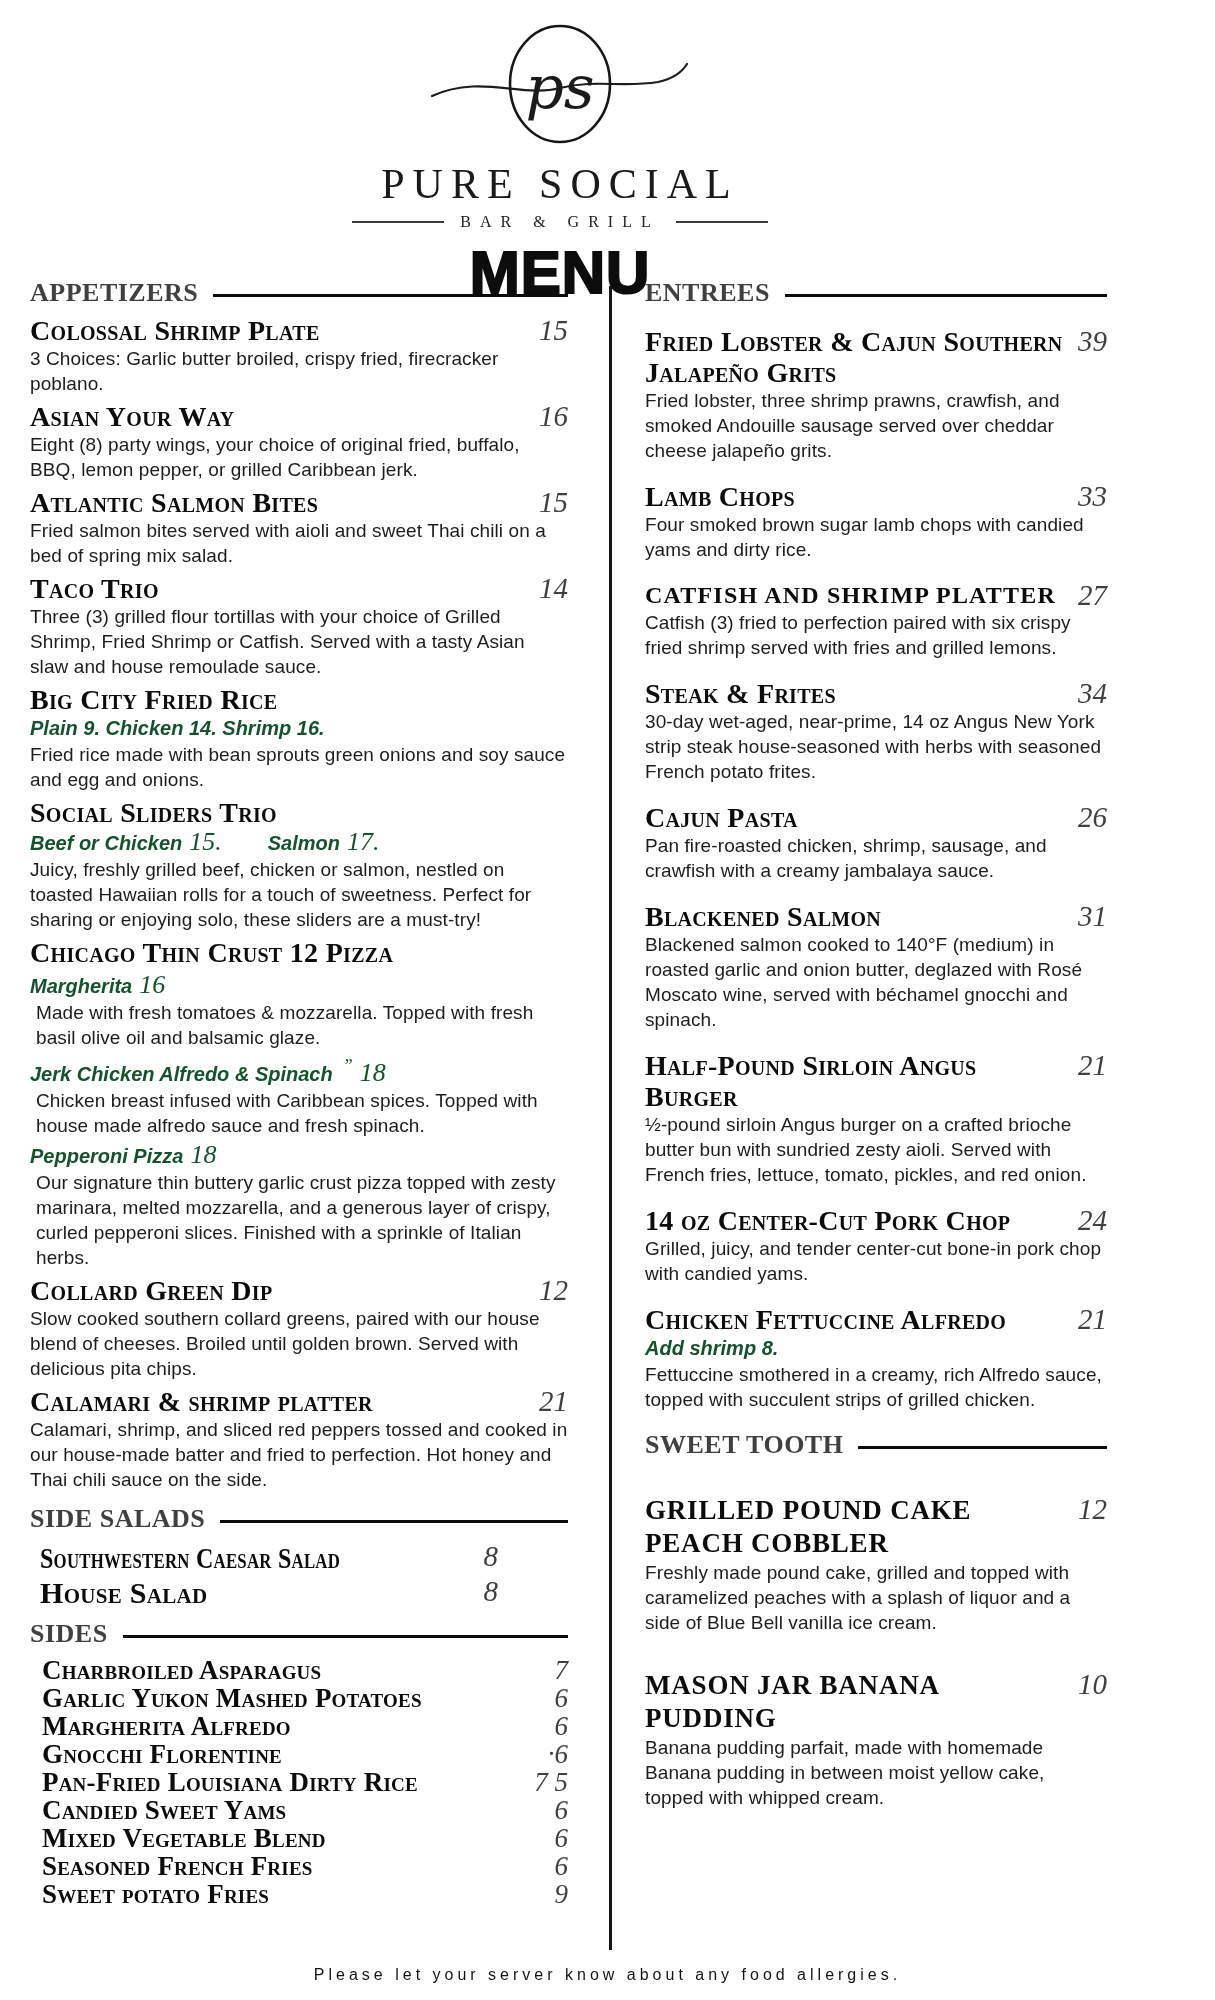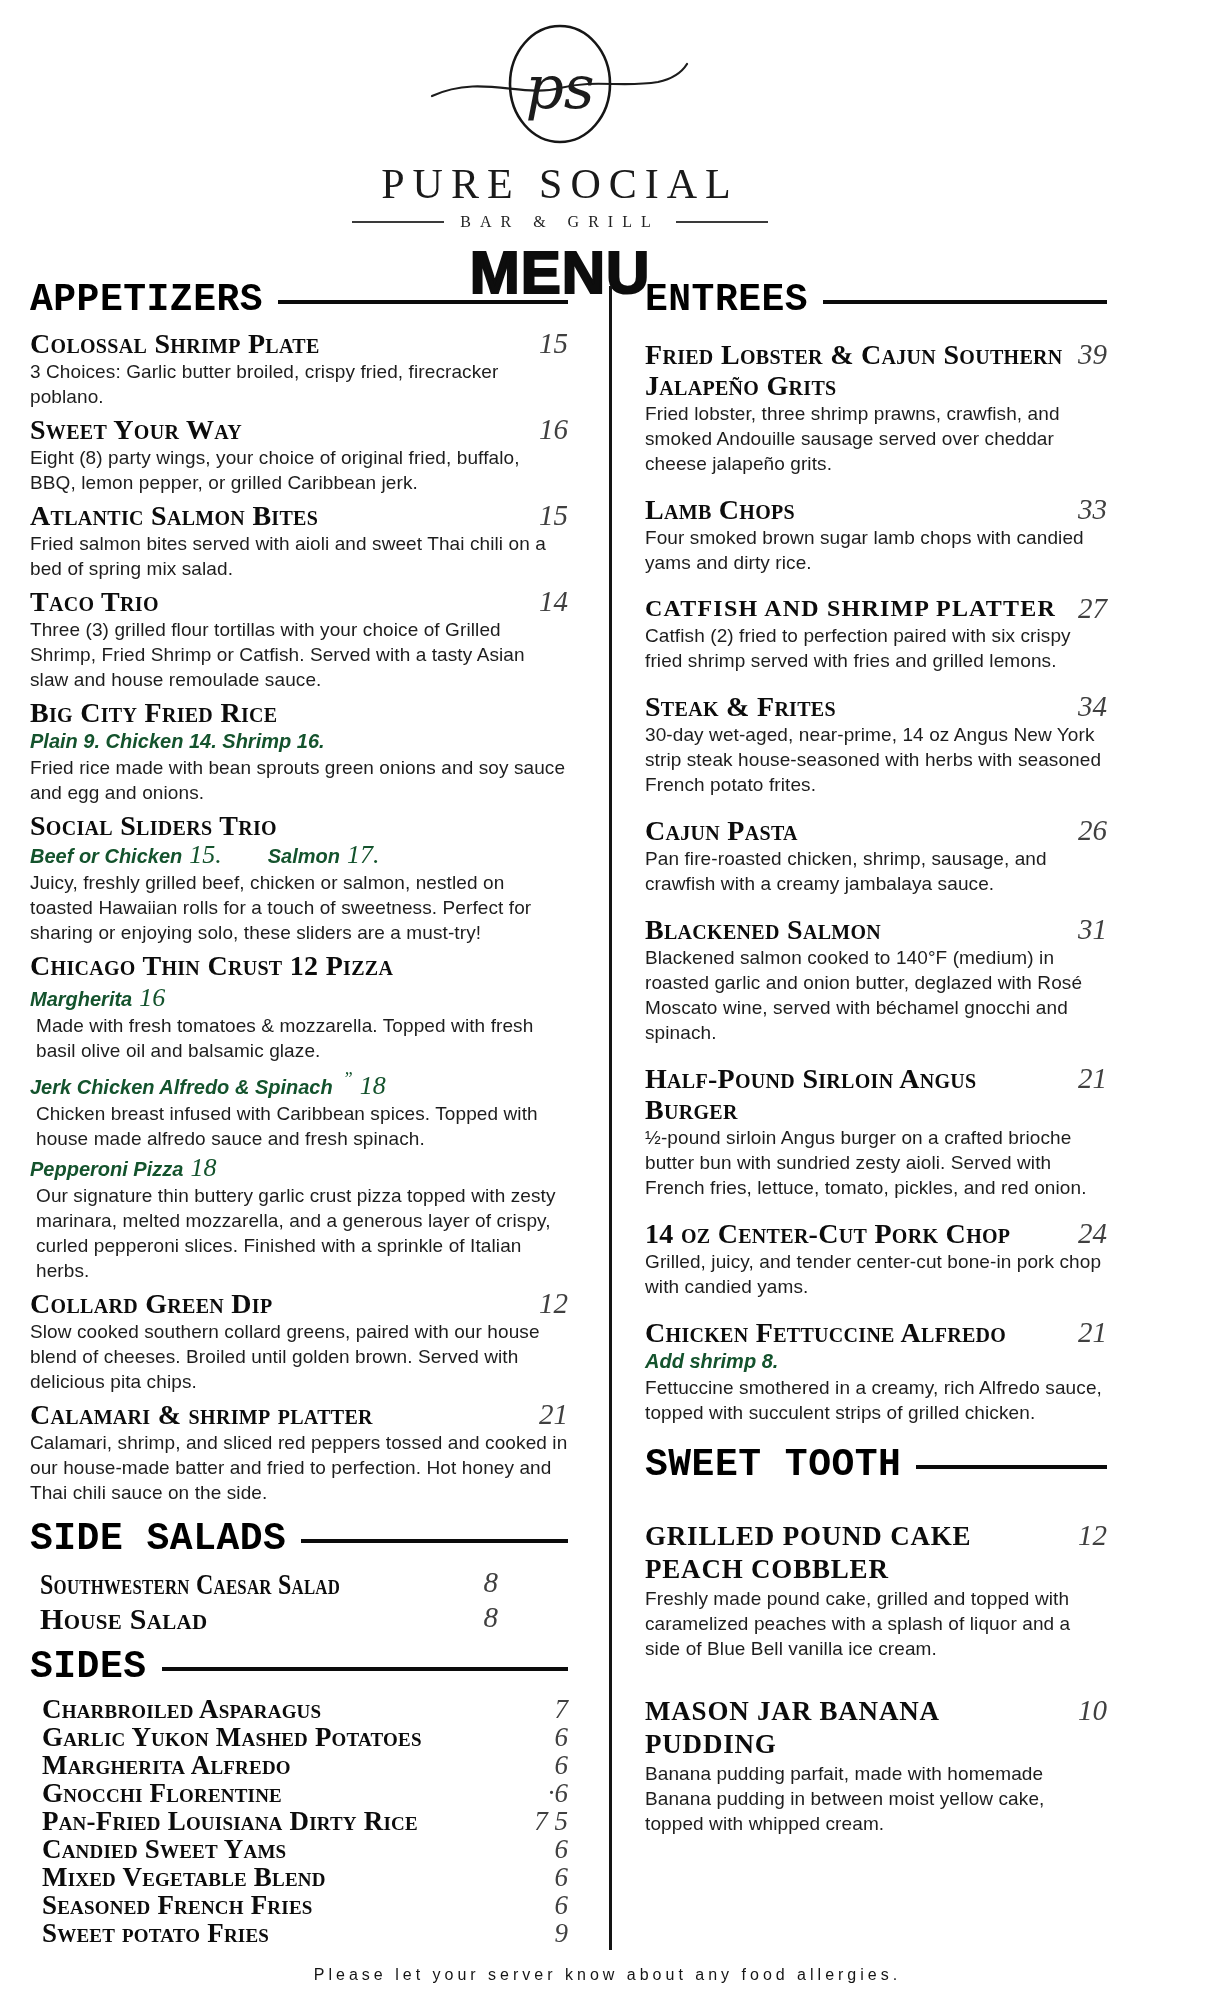--- a/index.html
+++ b/index.html
@@ -15,21 +15,21 @@
   .tag{font-family:"Liberation Serif",serif;font-size:16px;letter-spacing:9px;color:#222;white-space:nowrap}
   .menu-title{font-size:60px;font-weight:bold;letter-spacing:1px;margin-top:7px;color:#0d0d0d;-webkit-text-stroke:2.2px #0d0d0d}
 
   
   .col{position:absolute;top:278px}
   .col-left{left:30px;width:538px}
   .col-right{left:645px;width:462px}
   .divider{position:absolute;left:609px;top:286px;width:3px;height:1664px;background:#141414}
 
   .sec-head{display:flex;align-items:center;gap:15px;margin:0 0 7px 0}
-  .sec-title{margin:0;font-size:38px;font-weight:bold;letter-spacing:.5px;white-space:nowrap;color:#000000;font-family:Liberation Mono, monospace}
+  .sec-title{margin:0;font-size:26px;font-weight:bold;letter-spacing:.5px;white-space:nowrap;color:#404040;font-family:Liberation Serif, serif}
   .sec-rule{flex:1;height:3.5px;background:#0b0b0b;margin-top:5px}
 
   .item{margin-top:5px}
   .trow{display:flex;justify-content:space-between;align-items:flex-start}
   .iname{font-family:"Liberation Serif",serif;font-variant:small-caps;font-weight:bold;font-size:28px;line-height:31px;letter-spacing:.3px;padding-right:10px;color:#0c0c0c}
   .iname.caps{font-variant:normal;font-size:24px;letter-spacing:1.2px;line-height:30px}
   .iname.cond{display:inline-block;transform:scaleX(.8);transform-origin:left center;white-space:nowrap;padding-right:0}
   .iprice{font-family:"Liberation Serif",serif;font-style:italic;font-size:29px;line-height:30px;white-space:nowrap;color:#404040}
   .desc{font-size:19px;line-height:25px;letter-spacing:.1px;color:#1d1d1d}
   .sub{font-style:italic;font-weight:bold;font-size:20px;line-height:25px;margin:1px 0;color:#14532d}
@@ -89,21 +89,21 @@
         </div>
         <div class="item">
           <div class="trow">
             <span class="iname">Colossal Shrimp Plate</span>
             <span class="iprice">15</span>
           </div>
           <div class="desc">3 Choices: Garlic butter broiled, crispy fried, firecracker poblano.</div>
         </div>
         <div class="item">
           <div class="trow">
-            <span class="iname">Sweet Your Way</span>
+            <span class="iname">Asian Your Way</span>
             <span class="iprice">16</span>
           </div>
           <div class="desc">Eight (8) party wings, your choice of original fried, buffalo, BBQ, lemon pepper, or grilled Caribbean jerk.</div>
         </div>
         <div class="item">
           <div class="trow">
             <span class="iname">Atlantic Salmon Bites</span>
             <span class="iprice">15</span>
           </div>
           <div class="desc">Fried salmon bites served with aioli and sweet Thai chili on a bed of spring mix salad.</div>
@@ -258,21 +258,21 @@
             <span class="iname">Lamb Chops</span>
             <span class="iprice">33</span>
           </div>
           <div class="desc">Four smoked brown sugar lamb chops with candied yams and dirty rice.</div>
         </div>
         <div class="item">
           <div class="trow">
             <span class="iname caps">CATFISH AND SHRIMP PLATTER</span>
             <span class="iprice">27</span>
           </div>
-          <div class="desc">Catfish (2) fried to perfection paired with six crispy fried shrimp served with fries and grilled lemons.</div>
+          <div class="desc">Catfish (3) fried to perfection paired with six crispy fried shrimp served with fries and grilled lemons.</div>
         </div>
         <div class="item">
           <div class="trow">
             <span class="iname">Steak &amp; Frites</span>
             <span class="iprice">34</span>
           </div>
           <div class="desc">30-day wet-aged, near-prime, 14 oz Angus New York strip steak house-seasoned with herbs with seasoned French potato frites.</div>
         </div>
         <div class="item">
           <div class="trow">

